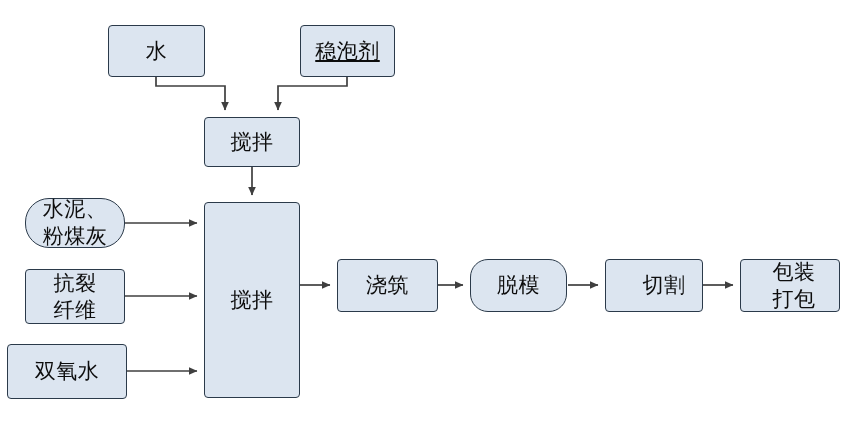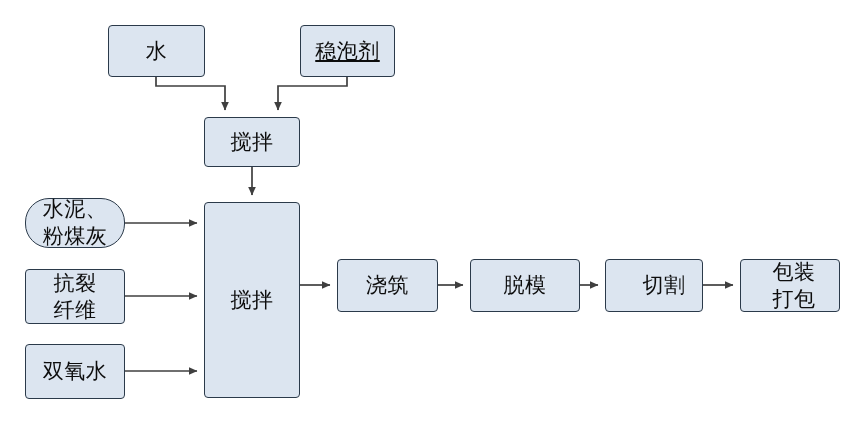--- a/index.html
+++ b/index.html
@@ -77,21 +77,21 @@
     </g>
   </svg>
 
   <div class="node" style="left: 108px; top: 25px; width: 97px; height: 52px;">水</div>
   <div class="node" style="left: 300px; top: 25px; width: 95px; height: 52px; text-decoration: underline;">稳泡剂</div>
   <div class="node" style="left: 204px; top: 117px; width: 96px; height: 50px;">搅拌</div>
   <div class="node" style="left: 25px; top: 198px; width: 100px; height: 50px; border-radius: 24px;">水泥、
 粉煤灰</div>
   <div class="node" style="left: 25px; top: 269px; width: 100px; height: 55px; text-align: right;">抗裂
 纤维</div>
-  <div class="node" style="left: 25px; top: 344px; width: 100px; height: 55px;">双氧水</div>
+  <div class="node" style="left: 7px; top: 344px; width: 120px; height: 55px;">双氧水</div>
   <div class="node" style="left: 204px; top: 202px; width: 96px; height: 196px;">搅拌</div>
   <div class="node" style="left: 337px; top: 259px; width: 101px; height: 53px;">浇筑</div>
-  <div class="node" style="left: 470px; top: 259px; width: 110px; height: 53px;">脱模</div>
+  <div class="node" style="left: 470px; top: 259px; width: 97px; height: 53px; border-radius: 18px;">脱模</div>
   <div class="node" style="left: 605px; top: 259px; width: 98px; height: 53px; padding-left: 20px;">切割</div>
   <div class="node" style="left: 740px; top: 259px; width: 100px; height: 53px; padding-left: 8px;">包装
 打包</div>
 
 </div>
 
 </body></html>

